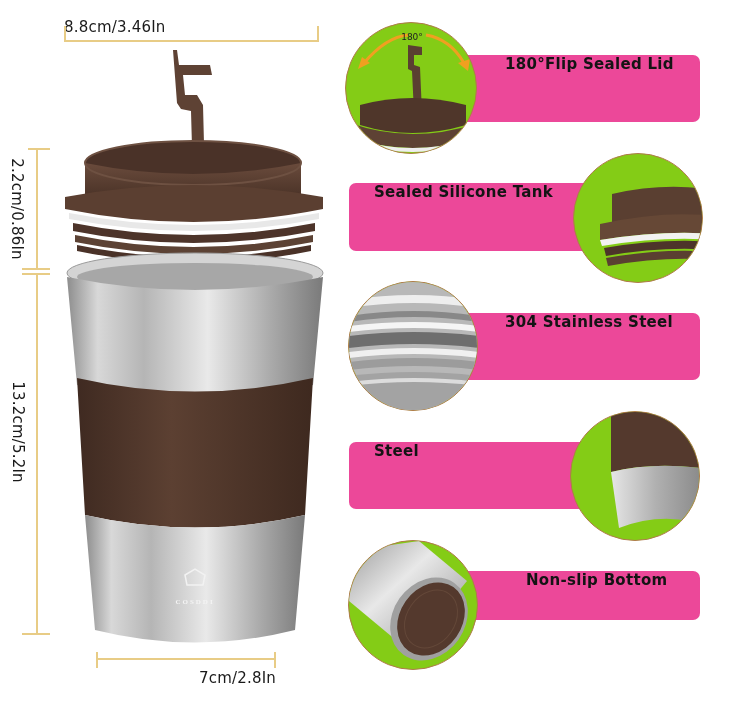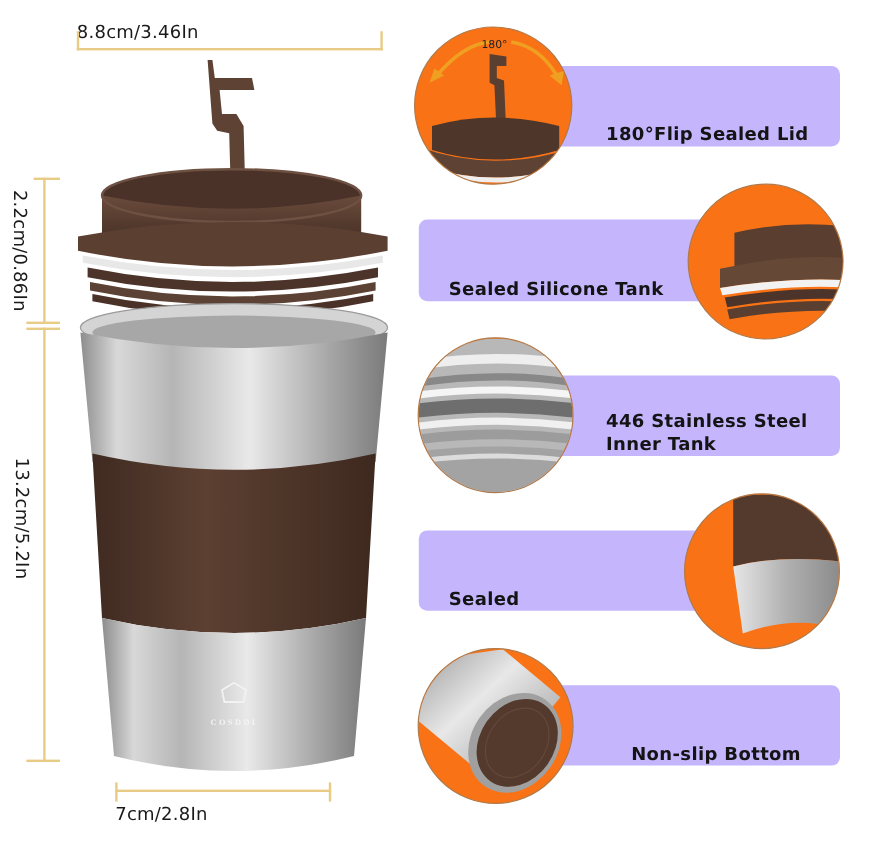--- a/index.html
+++ b/index.html
@@ -2,23 +2,23 @@
 <html><head>
 <meta charset="utf-8">
 <style>
   html, body { margin: 0; padding: 0; background: #ffffff; }
   body { width: 738px; height: 701px; position: relative; overflow: hidden;
          font-family: "DejaVu Sans", "Liberation Sans", sans-serif; }
   .abs { position: absolute; }
   .dim-text { font-size: 15px; color: #1a1a1a; font-weight: normal; letter-spacing: 0.2px; white-space: nowrap; }
   .gold { background: #e8cc86; }
   .vert-text { position: absolute; transform: rotate(90deg); transform-origin: center center; white-space: nowrap; }
-  .feature-box { position: absolute; background: #c4b5fd; border-radius: 7px; display: flex; align-items: flex-end; }
+  .feature-box { position: absolute; background: #ec4899; border-radius: 7px; display: flex; align-items: flex-start; }
   .feature-label { font-weight: bold; font-size: 15px; color: #141414; line-height: 19px; letter-spacing: 0.3px; }
-  .feature-circle { position: absolute; border-radius: 50%; border: 1.5px solid #b07a4a; background: #f97316; overflow: hidden; box-sizing: border-box; }
+  .feature-circle { position: absolute; border-radius: 50%; border: 1.5px solid #b07a4a; background: #84cc16; overflow: hidden; box-sizing: border-box; }
 </style>
 </head>
 <body>
 
 <div class="abs" style="left:64px;top:18px;width:255px;height:40px;">
   <div class="abs dim-text" style="left:0;width:255px;top:0;">8.8cm/3.46In</div>
   <div class="abs gold" style="left:0;top:22px;width:255px;height:2px;"></div>
   <div class="abs gold" style="left:0;top:8px;width:2px;height:16px;"></div>
   <div class="abs gold" style="left:253px;top:8px;width:2px;height:16px;"></div>
 </div>
@@ -83,21 +83,21 @@
 
     <path d="M130 530 L140 524 L150 530 L148 540 L132 540 Z" fill="none" stroke="#f2f2f2" stroke-width="1.5"></path>
     <text x="140" y="559" text-anchor="middle" font-size="7" letter-spacing="2" fill="#f4f4f4" font-family="Liberation Serif, serif">COSDDI</text>
   </svg>
 </div>
 
 <div class="abs" style="left:96px;top:652px;width:180px;height:40px;">
   <div class="abs gold" style="left:0;top:6px;width:180px;height:2px;"></div>
   <div class="abs gold" style="left:0;top:0;width:2px;height:16px;"></div>
   <div class="abs gold" style="left:178px;top:0;width:2px;height:16px;"></div>
-  <div class="abs dim-text" style="left:0;width:180px;text-align:left;top:17px;">7cm/2.8In</div>
+  <div class="abs dim-text" style="left:0;width:180px;text-align:right;top:17px;">7cm/2.8In</div>
 </div>
 
 <div class="feature-box" style="left:450px;top:55px;width:250px;height:67px;">
   <span class="feature-label" style="margin-left:55px;">180°Flip Sealed Lid</span>
 </div>
 <div class="feature-circle" style="left:345px;top:22px;width:132px;height:132px;">
   <svg width="132" height="132" viewBox="0 0 132 132">
     <path d="M18 40 Q40 14 62 12" fill="none" stroke="#f0a020" stroke-width="3"></path>
     <polygon points="12,46 24,40 16,34" fill="#f0a020"></polygon>
     <path d="M80 12 Q104 16 118 40" fill="none" stroke="#f0a020" stroke-width="3"></path>
@@ -118,58 +118,57 @@
     <path d="M38 40 Q90 28 140 36 L140 70 Q90 66 38 74 Z" fill="#5a3f31"></path>
     <path d="M26 70 Q90 56 140 62 L140 80 Q90 76 26 86 Z" fill="#664836"></path>
     <path d="M26 86 Q90 76 140 80 L140 86 Q90 82 28 92 Z" fill="#f2f2f2"></path>
     <path d="M30 94 Q90 84 140 88 L140 96 Q90 92 32 102 Z" fill="#4d342a"></path>
     <path d="M32 104 Q90 94 140 98 L140 106 Q90 102 34 112 Z" fill="#5a3f31"></path>
   </svg>
 </div>
 
 <div class="feature-box" style="left:450px;top:313px;width:250px;height:67px;">
   <span class="feature-label" style="margin-left:55px;">
-    <span style="display:block;">446 Stainless Steel</span>
-    <span style="display:block;">Inner Tank</span>
+    <span style="display:block;">304 Stainless Steel</span>
   </span>
 </div>
 <div class="feature-circle" style="left:348px;top:281px;width:130px;height:130px;">
   <svg width="130" height="130" viewBox="0 0 130 130">
     <rect width="130" height="130" fill="#b8b8b8"></rect>
     <path d="M0 18 Q65 8 130 18 L130 26 Q65 16 0 26 Z" fill="#eeeeee"></path>
     <path d="M0 34 Q65 24 130 34 L130 40 Q65 30 0 40 Z" fill="#888"></path>
     <path d="M0 44 Q65 36 130 44 L130 50 Q65 42 0 50 Z" fill="#f5f5f5"></path>
     <path d="M0 54 Q65 46 130 54 L130 66 Q65 58 0 66 Z" fill="#6e6e6e"></path>
     <path d="M0 70 Q65 62 130 70 L130 76 Q65 68 0 76 Z" fill="#f0f0f0"></path>
     <path d="M0 80 Q65 72 130 80 L130 88 Q65 80 0 88 Z" fill="#9c9c9c"></path>
     <path d="M0 94 Q65 86 130 94 L130 130 L0 130 Z" fill="#a3a3a3"></path>
     <path d="M0 100 Q65 92 130 100 L130 104 Q65 96 0 104 Z" fill="#dcdcdc"></path>
   </svg>
 </div>
 
 <div class="feature-box" style="left:349px;top:442px;width:260px;height:67px;">
   <span class="feature-label" style="margin-left:25px;">
-    <span style="display:block;">Sealed</span>
+    <span style="display:block;">Steel</span>
   </span>
 </div>
 <div class="feature-circle" style="left:570px;top:411px;width:130px;height:130px;">
   <svg width="130" height="130" viewBox="0 0 130 130">
     <defs>
       <linearGradient id="s4" x1="0" x2="1">
           <stop offset="0" stop-color="#e6e6e6"></stop>
           <stop offset="0.5" stop-color="#b0b0b0"></stop>
           <stop offset="1" stop-color="#8a8a8a"></stop>
         </linearGradient>
     </defs>
     <path d="M40 0 L130 0 L130 56 Q80 50 40 60 Z" fill="#54392d"></path>
     <path d="M40 60 Q80 50 130 56 L130 112 Q90 100 48 116 Z" fill="url(#s4)"></path>
   </svg>
 </div>
 
-<div class="feature-box" style="left:450px;top:571px;width:250px;height:67px;">
+<div class="feature-box" style="left:450px;top:571px;width:250px;height:49px;">
   <span class="feature-label" style="margin-left:76px;">Non-slip Bottom</span>
 </div>
 <div class="feature-circle" style="left:348px;top:540px;width:130px;height:130px;">
   <svg width="130" height="130" viewBox="0 0 130 130">
     <defs>
       <linearGradient id="s5" x1="0" x2="1" y1="0" y2="1">
           <stop offset="0" stop-color="#9c9c9c"></stop>
           <stop offset="0.4" stop-color="#e8e8e8"></stop>
           <stop offset="1" stop-color="#8e8e8e"></stop>
         </linearGradient>

